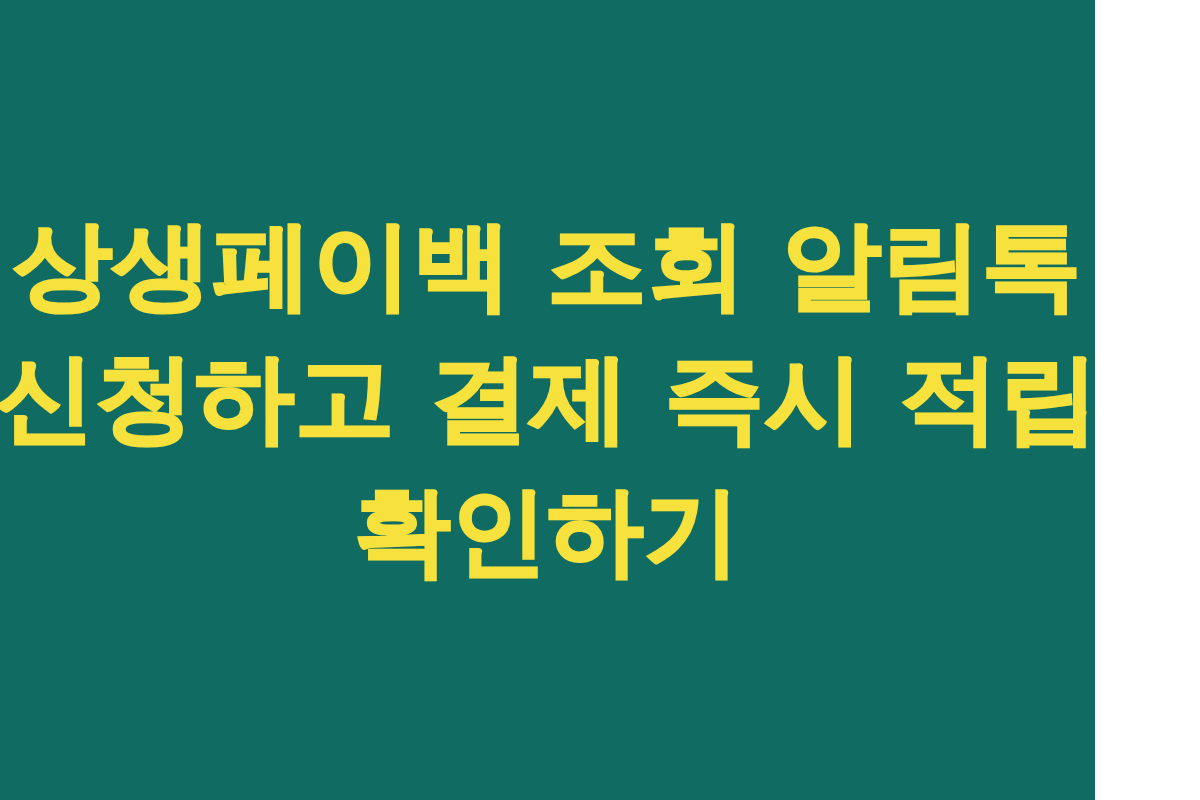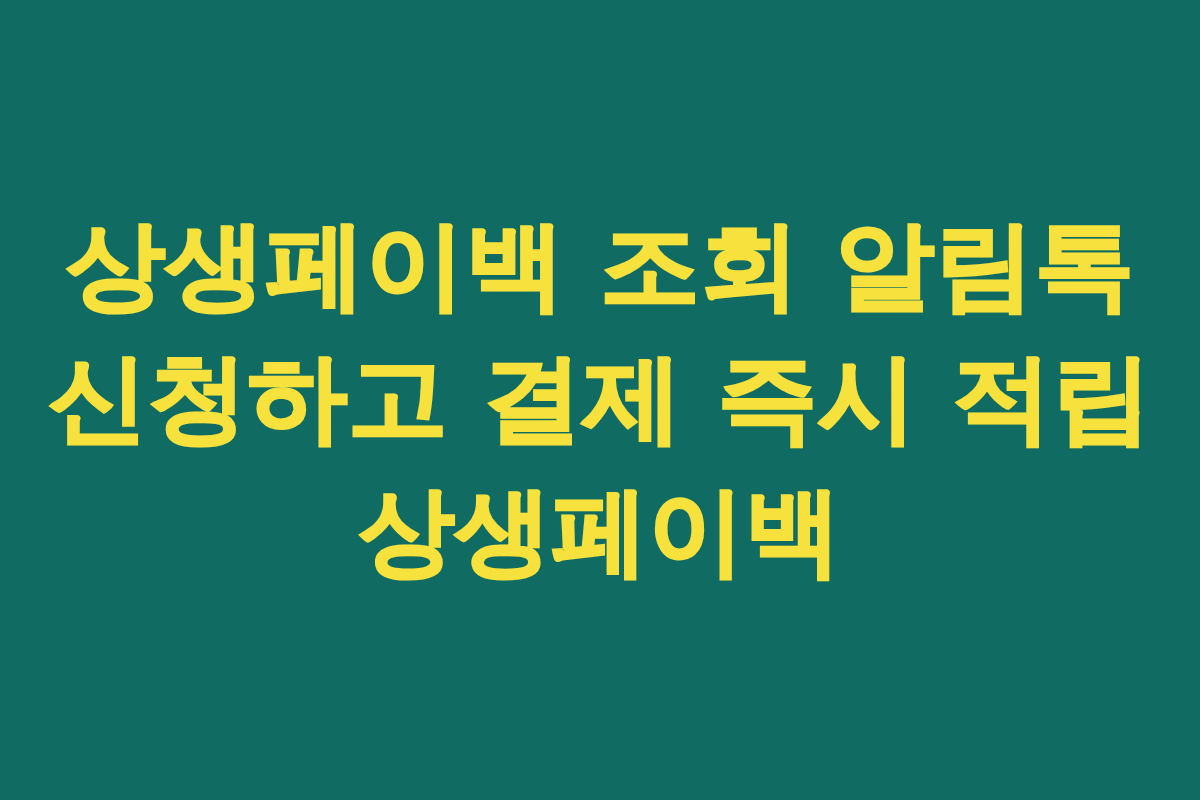--- a/index.html
+++ b/index.html
@@ -10,21 +10,21 @@
 
   body {
     width: 1200px;
     height: 800px;
     overflow: hidden;
     font-family: "Liberation Sans", "DejaVu Sans", sans-serif;
   }
 
   .banner {
     position: relative;
-    width: 1200px;
+    width: 1095px;
     height: 800px;
     background-color: #106b62;
     display: flex;
     flex-direction: column;
     align-items: center;
     justify-content: center;
     box-sizing: border-box;
     overflow: hidden;
   }
 
@@ -66,17 +66,17 @@
 <body>
 
 <div class="banner" style="background-color: rgb(16, 107, 98);">
 
   <div class="headline">
 
     <div class="headline-line wide" style="color: rgb(247, 226, 61); -webkit-text-stroke: 2.5px rgb(247, 226, 61);">상생페이백 조회 알림톡</div>
 
     <div class="headline-line wide" style="color: rgb(247, 226, 61); -webkit-text-stroke: 2.5px rgb(247, 226, 61);">신청하고 결제 즉시 적립</div>
 
-    <div class="headline-line narrow" style="color: rgb(247, 226, 61); -webkit-text-stroke: 2.5px rgb(247, 226, 61);">상생페이백</div>
+    <div class="headline-line narrow" style="color: rgb(247, 226, 61); -webkit-text-stroke: 2.5px rgb(247, 226, 61);">확인하기</div>
 
   </div>
 
 </div>
 
 </body></html>

